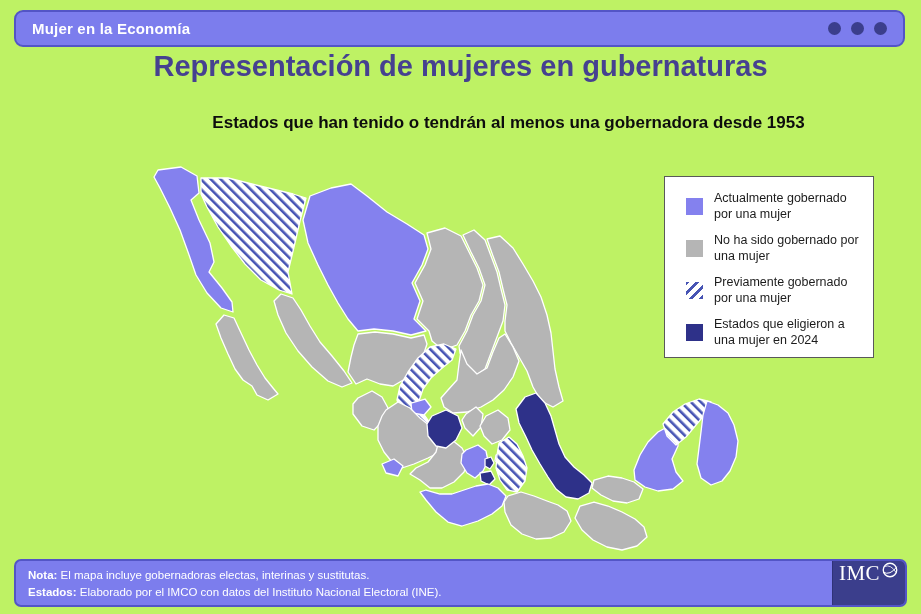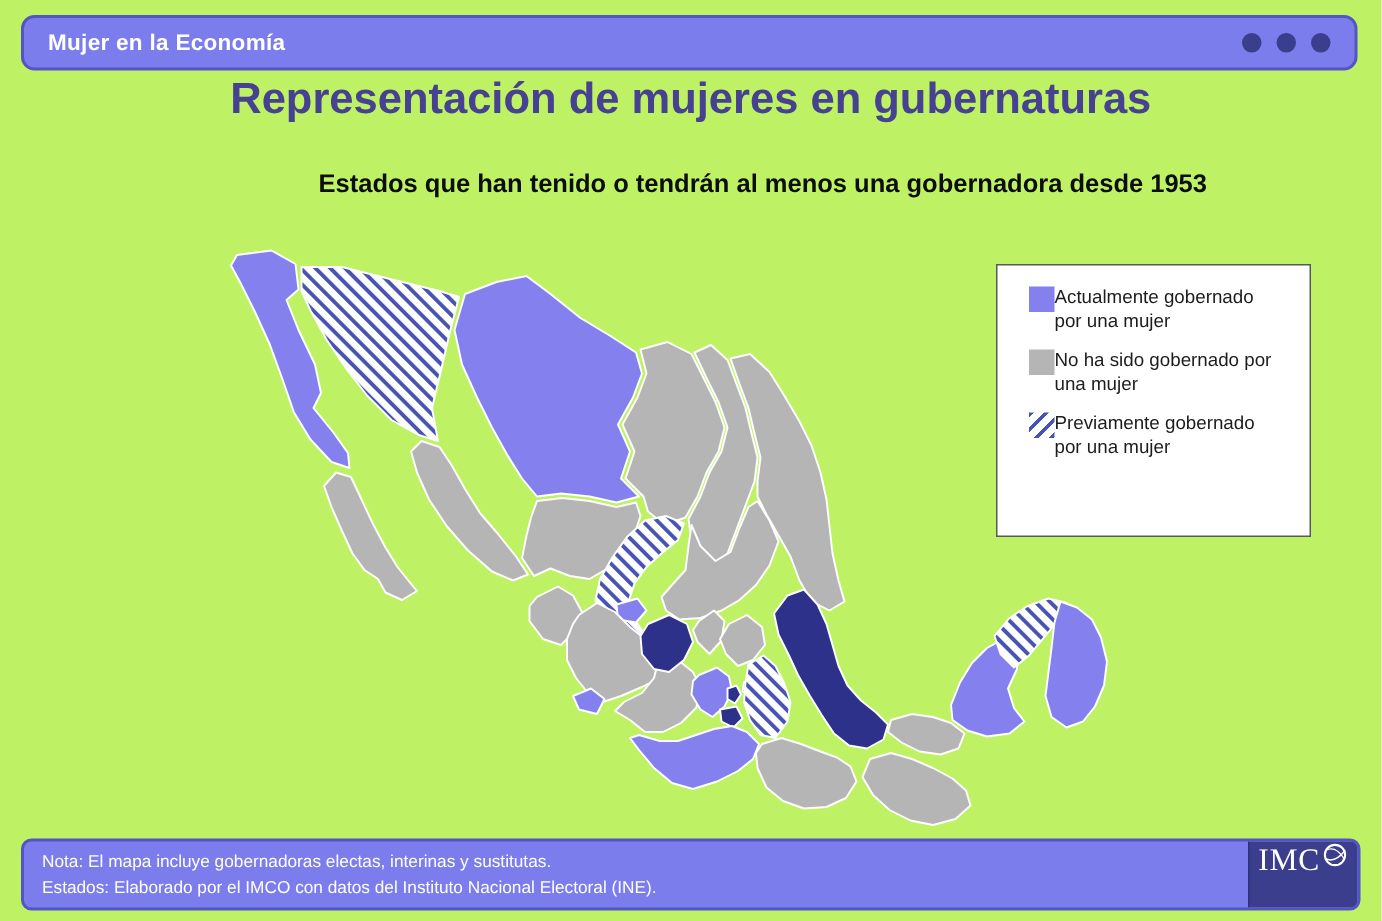--- a/index.html
+++ b/index.html
@@ -16,29 +16,29 @@
   .main-title{position:absolute;top:50px;left:0;width:100%;text-align:center;
               font-size:29px;font-weight:bold;color:#464190;}
   .subtitle{position:absolute;top:113px;left:0;width:100%;text-align:center;
             font-size:17px;font-weight:bold;color:#0d0d0d;margin-left:48px;}
   
   .map-svg{position:absolute;left:0;top:0;width:921px;height:614px;}
   
   .legend{position:absolute;left:664px;top:176px;width:210px;height:182px;background:#ffffff;
           border:1px solid #595959;box-sizing:border-box;padding:13px 8px 8px 21px;
           display:flex;flex-direction:column;gap:10px;}
-  .legend-item{display:flex;align-items:flex-start;}
+  .legend-item{display:flex;gap:11px;align-items:center;}
   .legend-swatch{width:17px;height:17px;flex:0 0 17px;margin-top:1px;}
   .legend-swatch.hatch{background:repeating-linear-gradient(135deg,var(--hc) 0 2.5px,#ffffff 2.5px 7px);}
   .legend-label{font-size:12.5px;line-height:1.28;color:#1c1c1c;width:152px;}
   
   .footer{position:absolute;left:14px;top:559px;width:893px;height:48px;background:#7c7ded;
           border:2px solid #5355c6;border-radius:7px;box-sizing:border-box;display:flex;overflow:hidden;}
   .footer-text{flex:1;padding:6px 12px;color:#ffffff;font-size:11.5px;line-height:1.45;}
-  .footer-text b{font-weight:normal;}
+  .footer-text b{font-weight:bold;}
   .imco-box{width:72px;background:#3b3e8c;display:flex;justify-content:center;gap:1px;
             border-left:1px solid #2f3278;}
   .imco-text{color:#ffffff;font-family:"Liberation Serif", serif;font-size:21px;letter-spacing:0.5px;}
 </style>
 </head>
 <body>
 
 <div class="slide">
 
   <div class="topbar">
@@ -102,20 +102,24 @@
       <div class="legend-label">Actualmente gobernado por una mujer</div>
     </div>
     <div class="legend-item">
       <div class="legend-swatch" style="background: rgb(181, 181, 181);"></div>
       <div class="legend-label">No ha sido gobernado por una mujer</div>
     </div>
     <div class="legend-item">
       <div class="legend-swatch hatch" style="--hc: #4754b4;"></div>
       <div class="legend-label">Previamente gobernado por una mujer</div>
     </div>
+    <div class="legend-item">
+      <div class="legend-swatch" style="background: rgb(46, 49, 137);"></div>
+      <div class="legend-label">Estados que eligieron a una mujer en 2024</div>
+    </div>
   </div>
 
   <div class="footer">
     <div class="footer-text">
       <div><b>Nota:</b> <span>El mapa incluye gobernadoras electas, interinas y sustitutas.</span></div>
       <div><b>Estados:</b> <span>Elaborado por el IMCO con datos del Instituto Nacional Electoral (INE).</span></div>
     </div>
     <div class="imco-box">
       <span class="imco-text">IMC</span>
       <svg width="18" height="18" viewBox="0 0 20 20">

